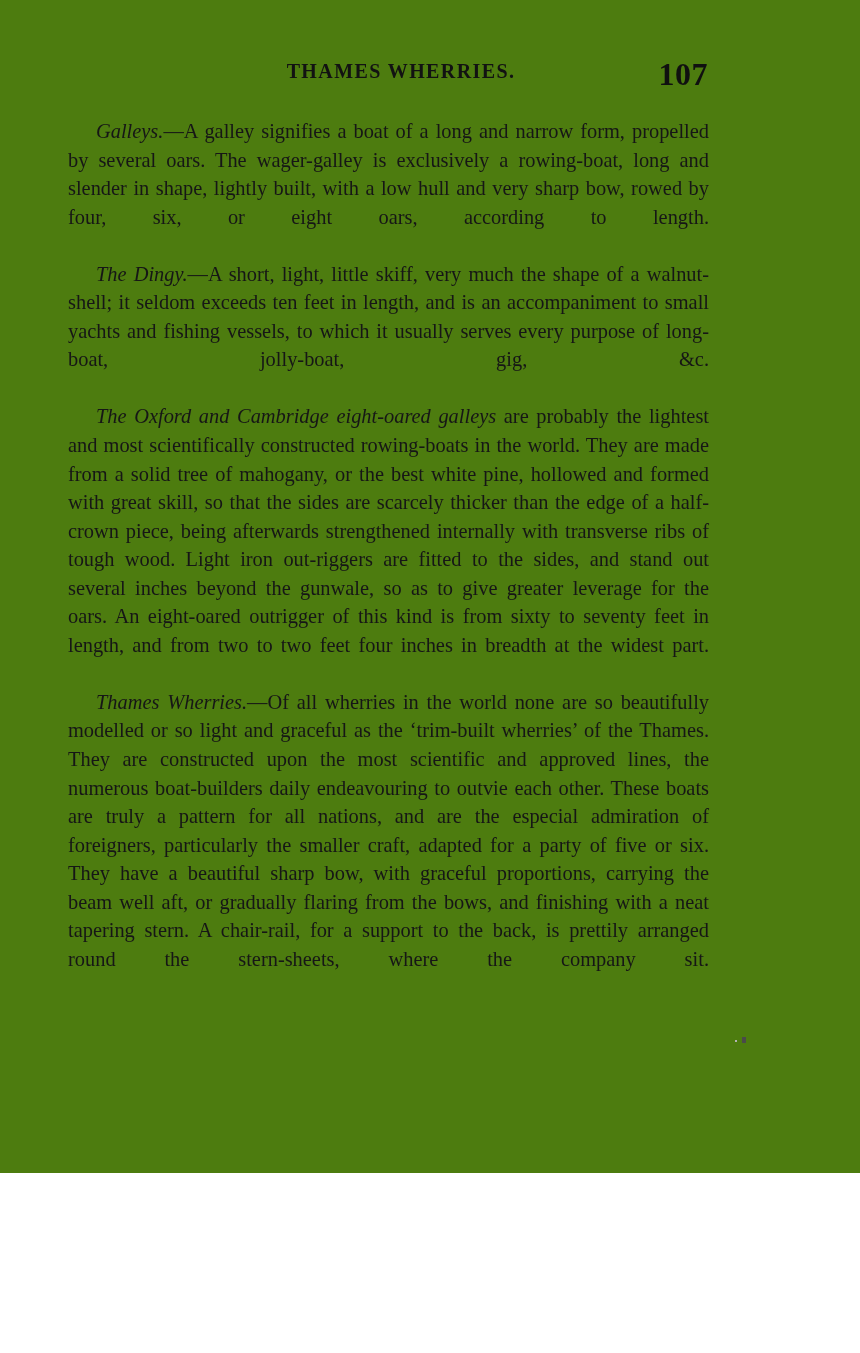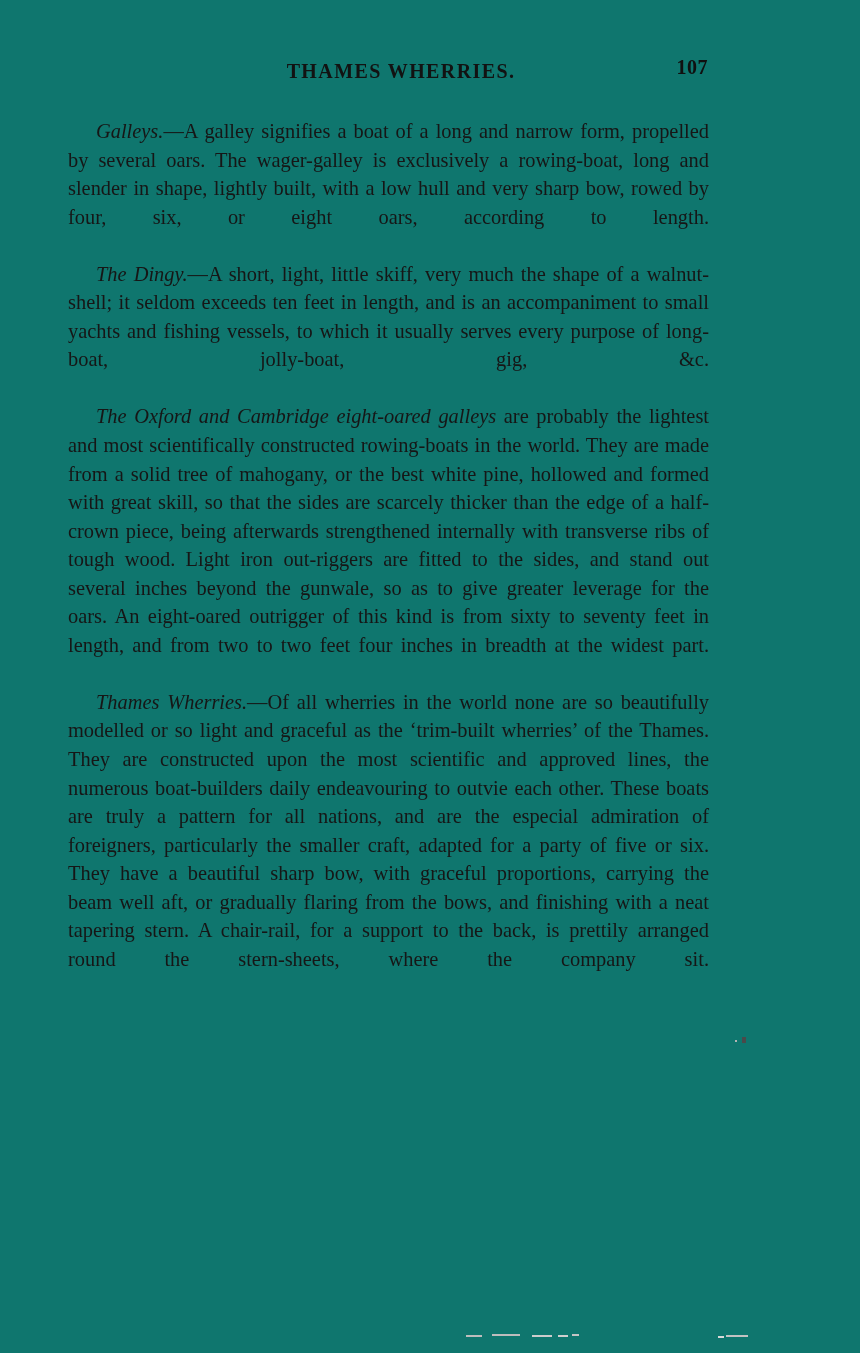--- a/index.html
+++ b/index.html
@@ -6,22 +6,22 @@
     margin: 0;
     padding: 0;
     background: #ffffff;
   }
   body {
     font-family: "Liberation Serif", "DejaVu Serif", serif;
   }
   .page {
     position: relative;
     width: 860px;
-    height: 1353px;
-    background: #0f766e;
+    height: 1173px;
+    background: #4d7c0f;
     overflow: hidden;
     box-sizing: border-box;
   }
 
   
   .running-head {
     position: absolute;
     left: 68px;
     top: 60px;
     width: 640px;
@@ -36,21 +36,21 @@
     font-weight: bold;
     letter-spacing: 1.4px;
     color: #121212;
     white-space: nowrap;
     padding-left: 26px;
   }
   .head-folio {
     position: absolute;
     right: 0;
     top: -4px;
-    font-size: 20px;
+    font-size: 32px;
     font-weight: bold;
     color: #101010;
     letter-spacing: 0.5px;
   }
 
   
   .text-column {
     position: absolute;
     left: 68px;
     top: 117px;

